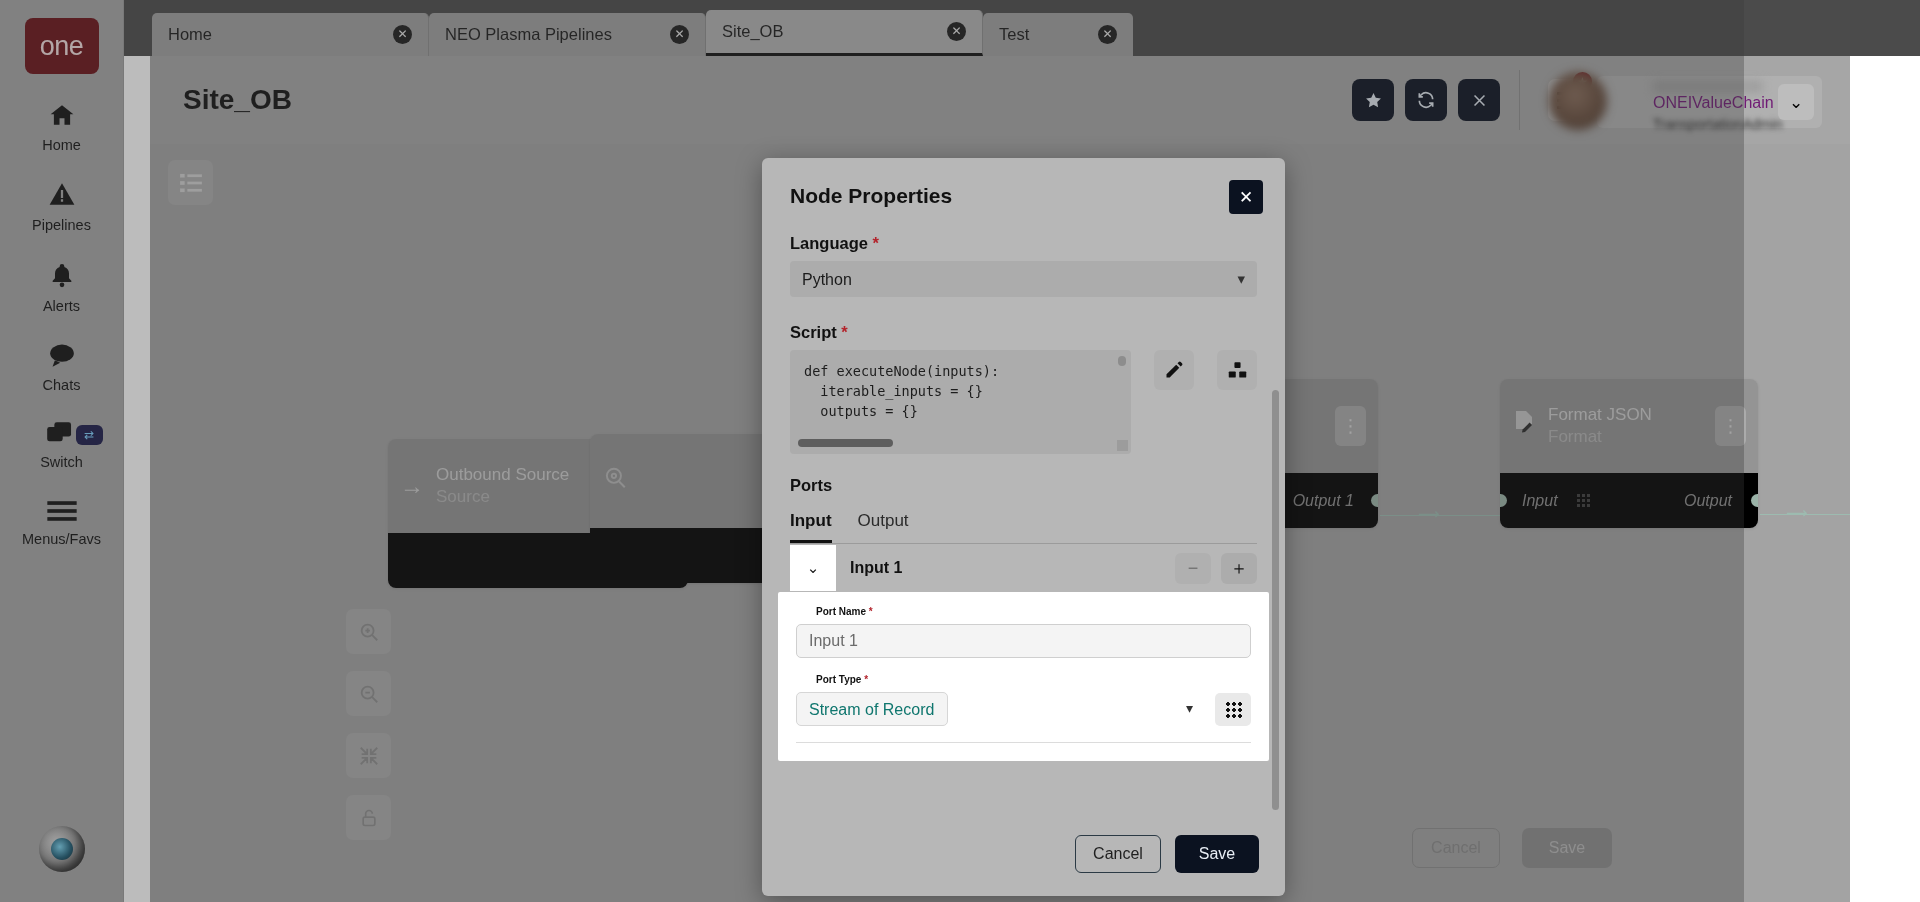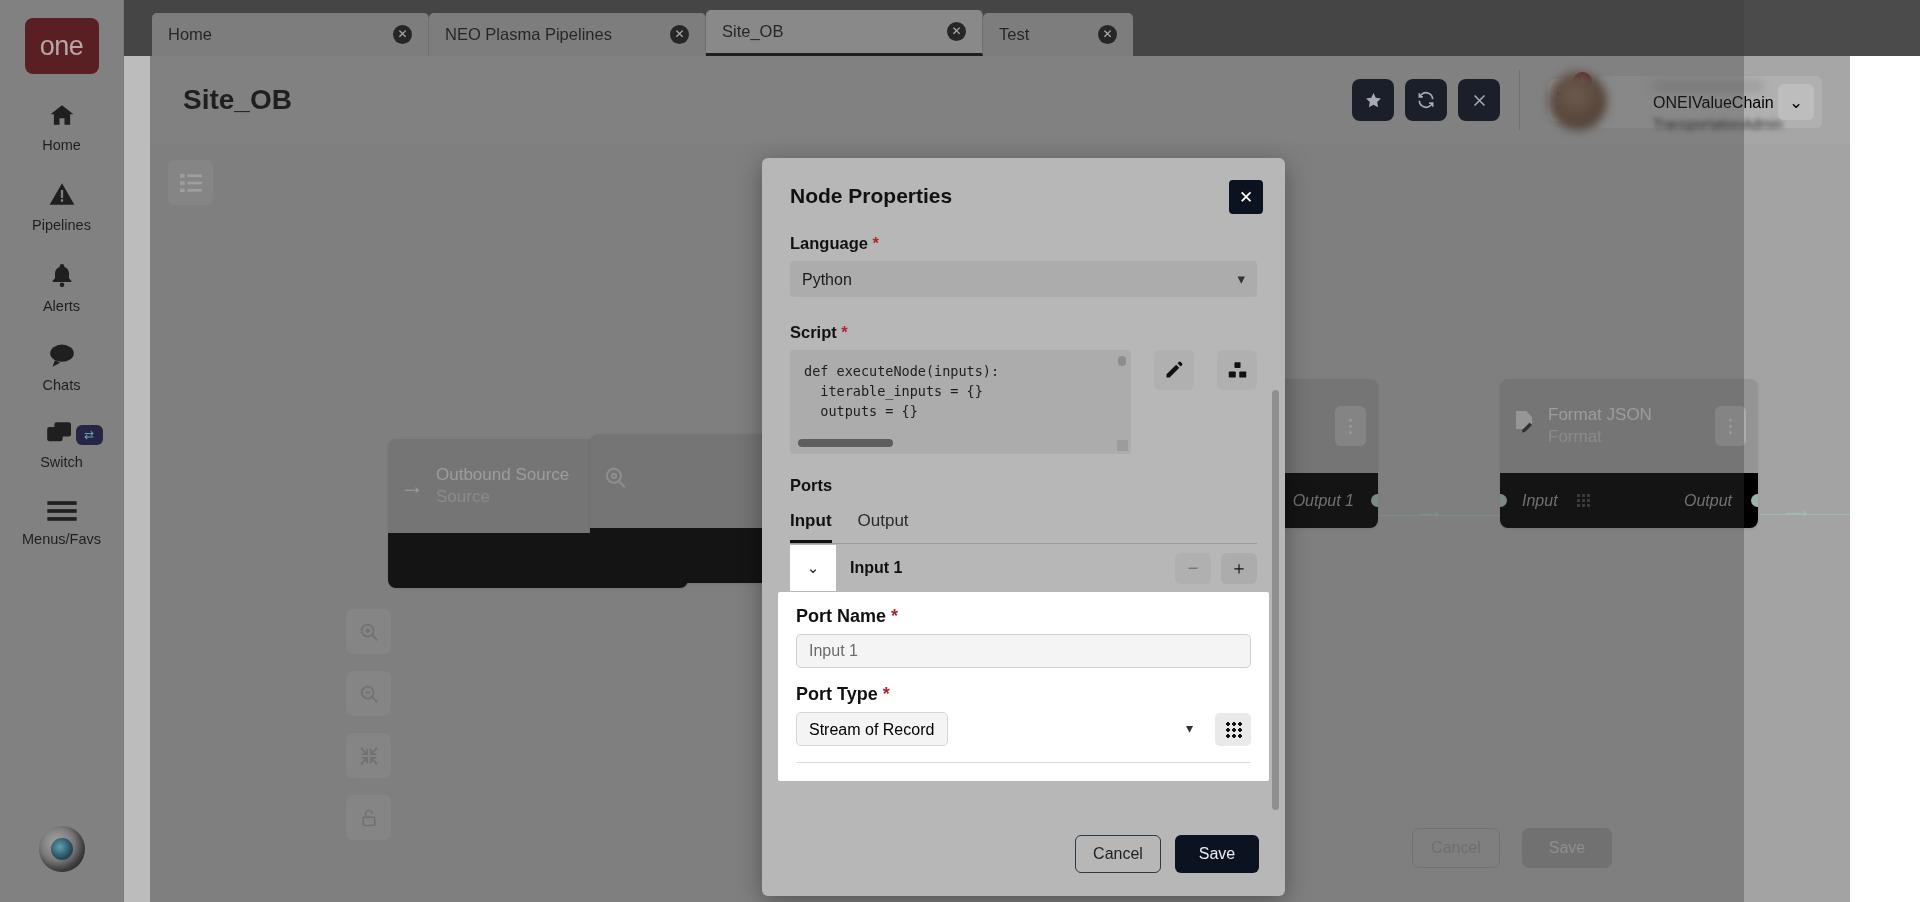--- a/index.html
+++ b/index.html
@@ -100,21 +100,21 @@
   .profile {
     position: absolute; right: 28px; top: 20px; width: 225px; height: 52px;
     background: #b0b0b0; border-radius: 6px; display: flex; align-items: center; padding-left: 56px;
   }
   .prof-avatar {
     position: absolute; left: -48px; top: -4px; width: 58px; height: 58px; border-radius: 50%;
     background: radial-gradient(circle at 45% 40%, #8b6e5c 0%, #6a4f3f 50%, #4a3426 100%);
     filter: blur(5px);
   }
   .prof-top { position:absolute; left:56px; top:4px; width:110px; height:13px; background:#9f9f9f; filter: blur(4px); border-radius:3px;}
-  .prof-name { font-size: 16px; color: #000000; position: relative; top: 1px; }
+  .prof-name { font-size: 16px; color: #701a75; position: relative; top: 1px; }
   .prof-sub {
     position: absolute; left: 56px; bottom: -4px; font-size: 14px; color: #2b2b2b;
     filter: blur(2.6px);
   }
   .prof-caret {
     position: absolute; right: 8px; top: 8px; width: 36px; height: 36px; border-radius: 6px;
     background: #bdbdbd; display:flex; align-items:center; justify-content:center; font-size: 17px; cursor:pointer;
   }
 
   
@@ -214,29 +214,29 @@
   .acc-btns { margin-left:auto; display:flex; gap: 10px; }
   .sm-btn {
     width: 36px; height: 31px; border-radius: 6px; background:#acacac;
     display:flex; align-items:center; justify-content:center; font-size: 18px; color:#111; cursor:pointer;
   }
   .sm-btn.dis { color: #6f6f6f; background:#b0b0b0; }
 
   .panel {
     background: #fff; margin: 0 -12px; padding: 14px 18px 18px 18px; border-radius: 2px;
   }
-  .p-label { font-size: 18px; font-weight: bold; color:#111; margin-bottom: 7px; }
+  .p-label { font-size: 10px; font-weight: bold; color:#111; margin-bottom: 7px; margin-left: 20px; }
   .p-input {
     width: 100%; height: 34px; border: 1px solid #cfcfcf; border-radius: 5px; background:#f4f4f4;
     padding: 0 12px; font-size: 16px; color:#6b6b6b; font-family: "Liberation Sans", sans-serif;
   }
   .p-row { display:flex; gap: 10px; align-items:center; }
   .p-sel {
     flex: 1; height: 34px; border: 1px solid #d6d6d6; border-radius: 5px; background:#f4f4f4;
-    padding: 0 12px; font-size: 16px; color:#000000; font-family:"Liberation Sans", sans-serif;
+    padding: 0 12px; font-size: 16px; color:#0f766e; font-family:"Liberation Sans", sans-serif;
     appearance: none; cursor:pointer;
   }
   .p-sel-wrap { flex:1; position: relative; }
   .p-caret { position:absolute; right: 12px; top: 8px; font-size: 14px; color:#333; pointer-events:none;}
   .grid-btn {
     width: 36px; height: 33px; border-radius: 5px; background:#e9e9e9;
     display:flex; align-items:center; justify-content:center; cursor:pointer;
   }
   .grid-btn .g {
     width: 17px; height: 17px;

